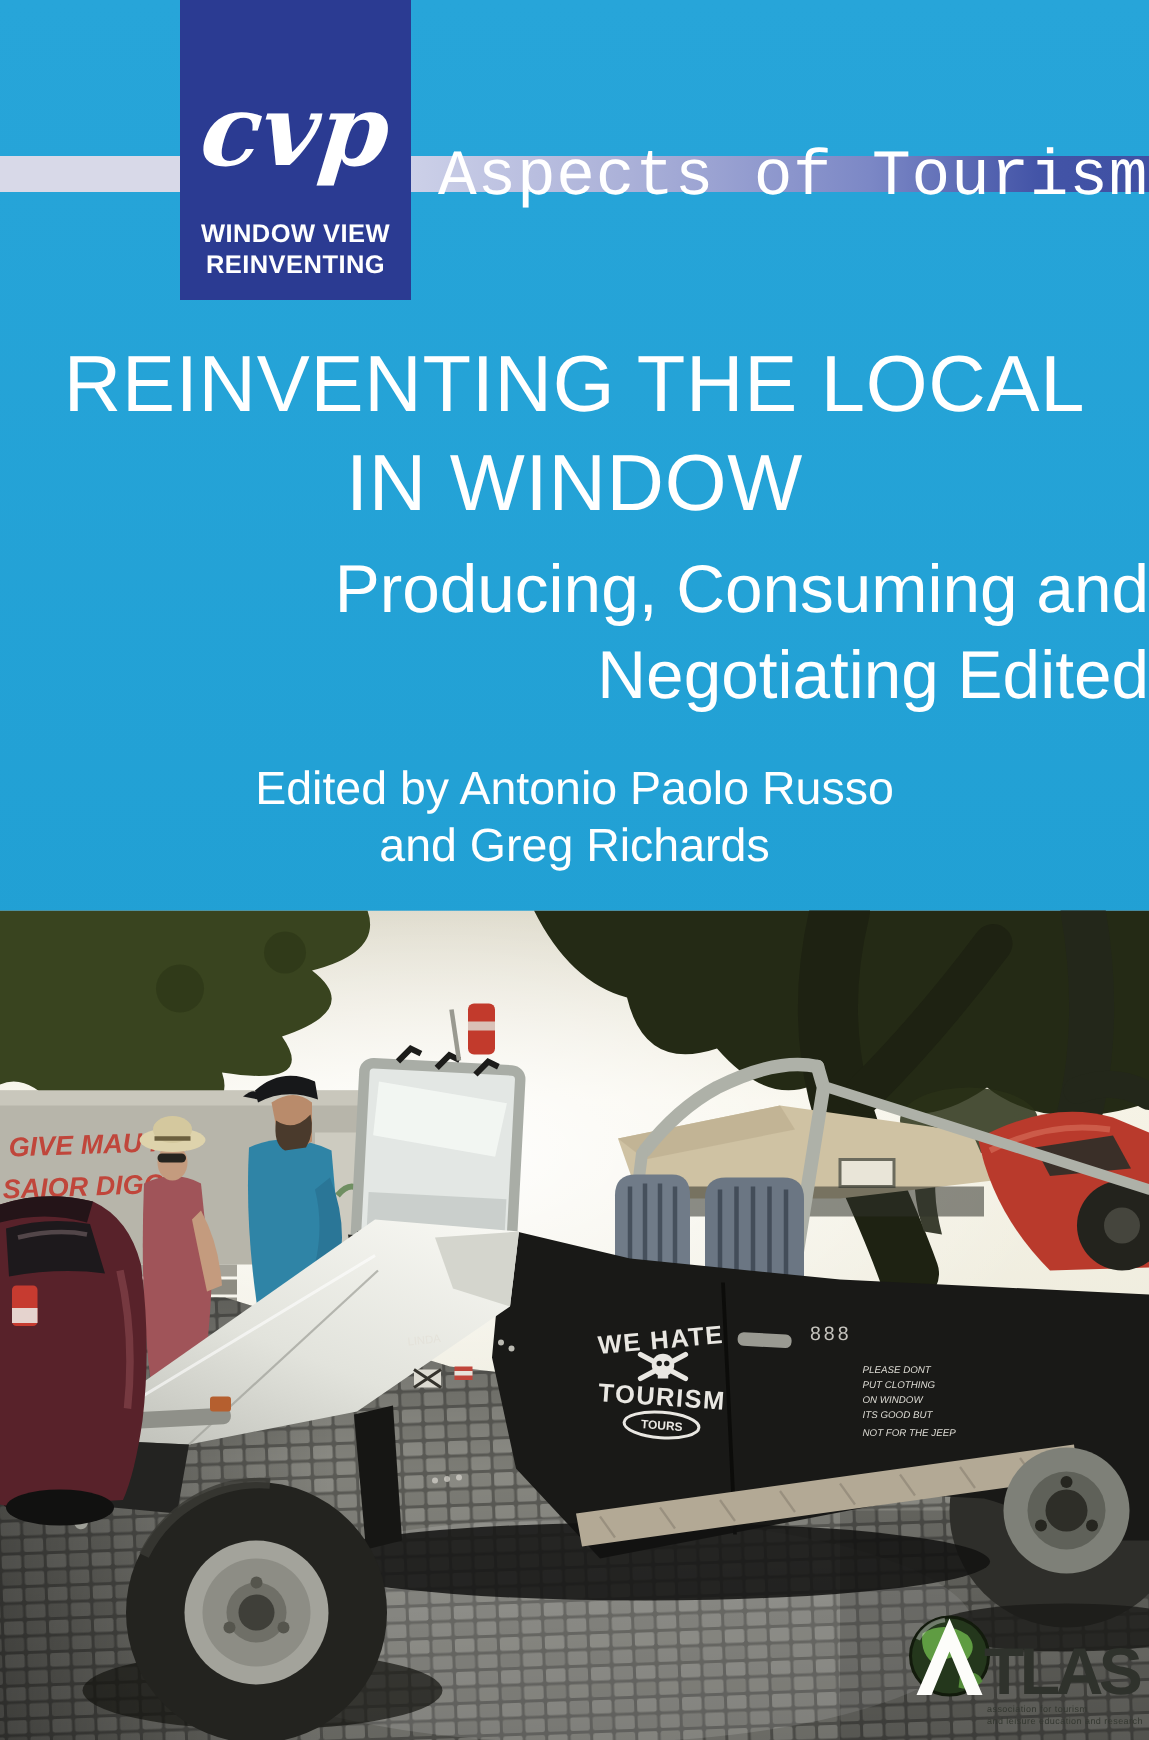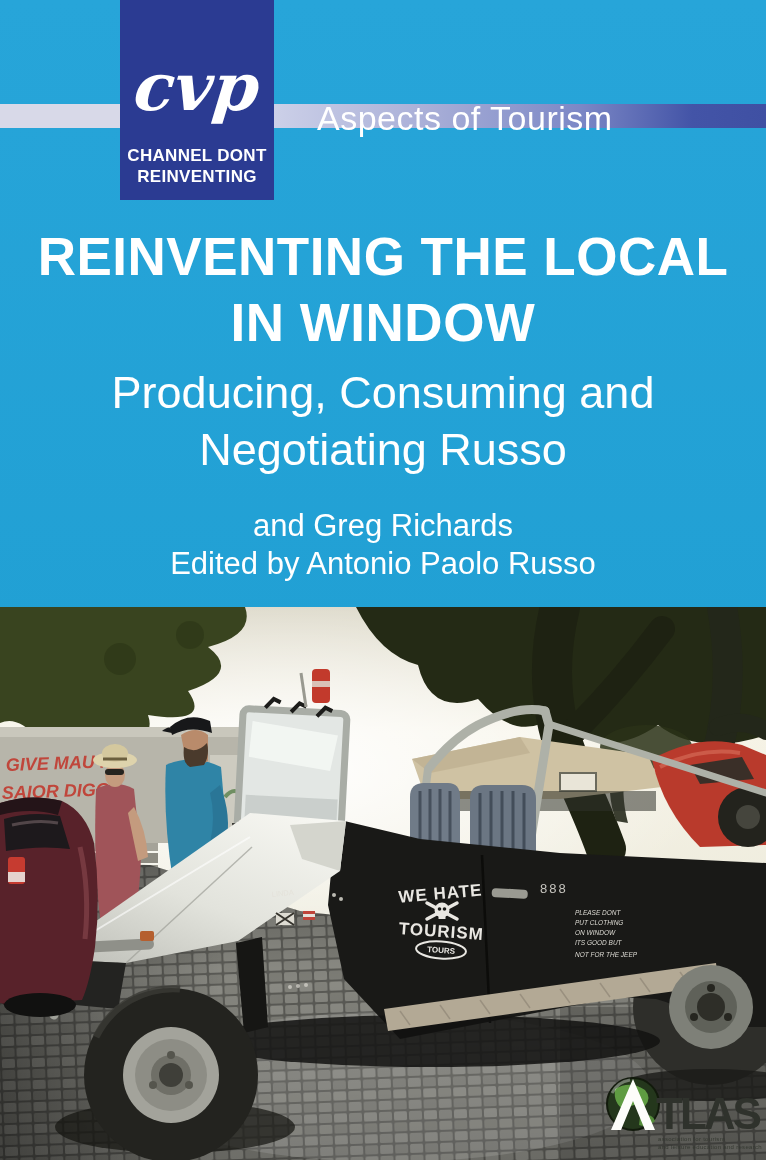--- a/index.html
+++ b/index.html
@@ -12,61 +12,61 @@
   .stripe-right{position:absolute;left:274px;top:104px;width:492px;height:24px;
     background:linear-gradient(90deg,#ccd0e8 0%,#aab0d8 30%,#7c88c6 62%,#4354a7 85%,#3f50a3 100%);}
   .pub-box{position:absolute;left:120px;top:0;width:154px;height:200px;background:#2b3b92;}
   .pub-script{
     position:absolute;left:0;top:52px;width:100%;text-align:center;
     font-family:"DejaVu Serif",serif;font-style:italic;font-weight:bold;
     font-size:66px;color:#ffffff;transform:skewX(-6deg);line-height:70px;
   }
   .pub-name{position:absolute;left:0;top:145px;width:100%;text-align:center;
     color:#ffffff;font-weight:bold;font-size:17px;line-height:21px;letter-spacing:.3px;}
-  .series{position:absolute;left:317px;top:88px;color:#ffffff;font-size:34px;line-height:60px;
-    font-weight:normal;letter-spacing:.5px;white-space:nowrap;}
+  .series{position:absolute;left:292px;top:88px;color:#ffffff;font-size:43px;line-height:60px;
+    font-weight:normal;letter-spacing:.5px;white-space:nowrap;font-family:Liberation Mono, monospace;}
   .title{position:absolute;left:0;top:224px;width:100%;text-align:center;color:#ffffff;
-    font-size:53px;line-height:66px;font-weight:bold;letter-spacing:.5px;}
-  .subtitle{position:absolute;left:0;top:364px;width:100%;text-align:center;color:#ffffff;
+    font-size:53px;line-height:66px;font-weight:normal;letter-spacing:.5px;}
+  .subtitle{position:absolute;left:0;top:364px;width:100%;text-align:right;color:#ffffff;
     font-size:45px;line-height:57px;font-weight:normal;}
   .editors{position:absolute;left:0;top:507px;width:100%;text-align:center;color:#ffffff;
     font-size:31px;line-height:38px;font-weight:normal;}
   .photo{position:absolute;left:0;top:607px;width:766px;height:553px;display:block;}
 </style>
 </head>
 <body>
 
 <div class="cover">
 
   <div class="stripe-left"></div>
   <div class="stripe-right"></div>
 
   <div class="pub-box">
     <div class="pub-script">cvp</div>
     <div class="pub-name">
-      <div>CHANNEL DONT</div>
+      <div>WINDOW VIEW</div>
       <div>REINVENTING</div>
     </div>
   </div>
 
   <div class="series">Aspects of Tourism</div>
 
   <div class="title">
     <div>REINVENTING THE LOCAL</div>
     <div>IN WINDOW</div>
   </div>
 
   <div class="subtitle">
     <div>Producing, Consuming and</div>
-    <div>Negotiating Russo</div>
+    <div>Negotiating Edited</div>
   </div>
 
   <div class="editors">
+    <div>Edited by Antonio Paolo Russo</div>
     <div>and Greg Richards</div>
-    <div>Edited by Antonio Paolo Russo</div>
   </div>
 
   <svg class="photo" viewBox="0 0 766 553" xmlns="http://www.w3.org/2000/svg">
     <defs>
       <linearGradient id="skyG" x1="0" y1="0" x2="0" y2="1">
         <stop offset="0" stop-color="#d9d5c4"></stop>
           <stop offset="0.35" stop-color="#f6f3e6"></stop>
         <stop offset="1" stop-color="#ebe9da"></stop>
       </linearGradient>
       <radialGradient id="skyBright" cx="0.38" cy="0.45" r="0.55">

